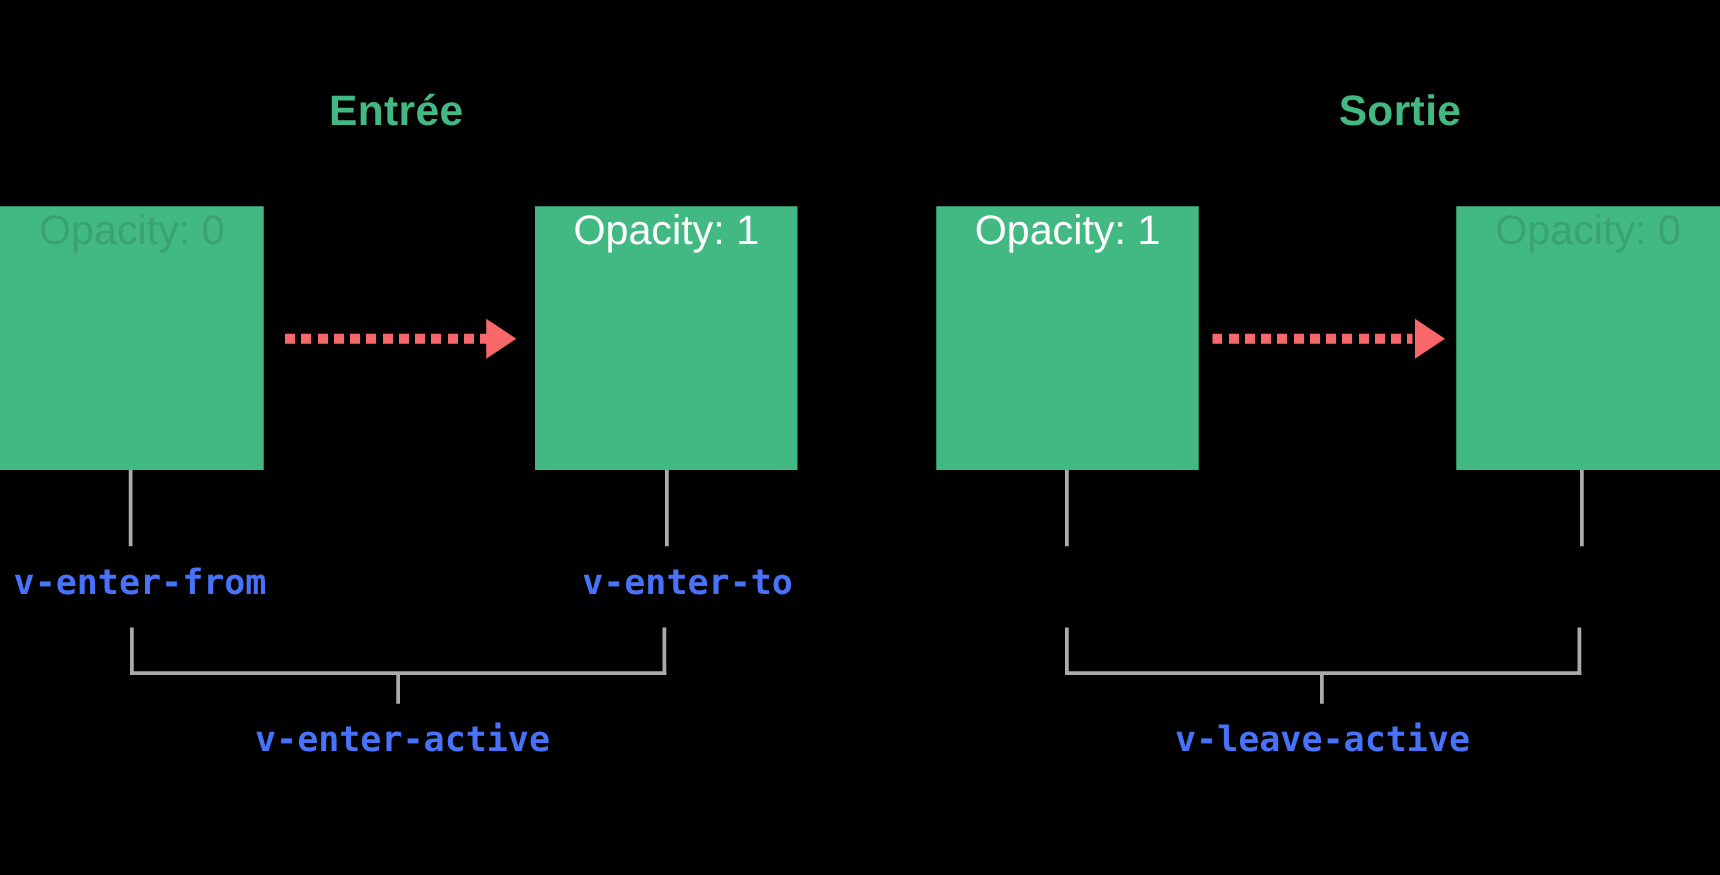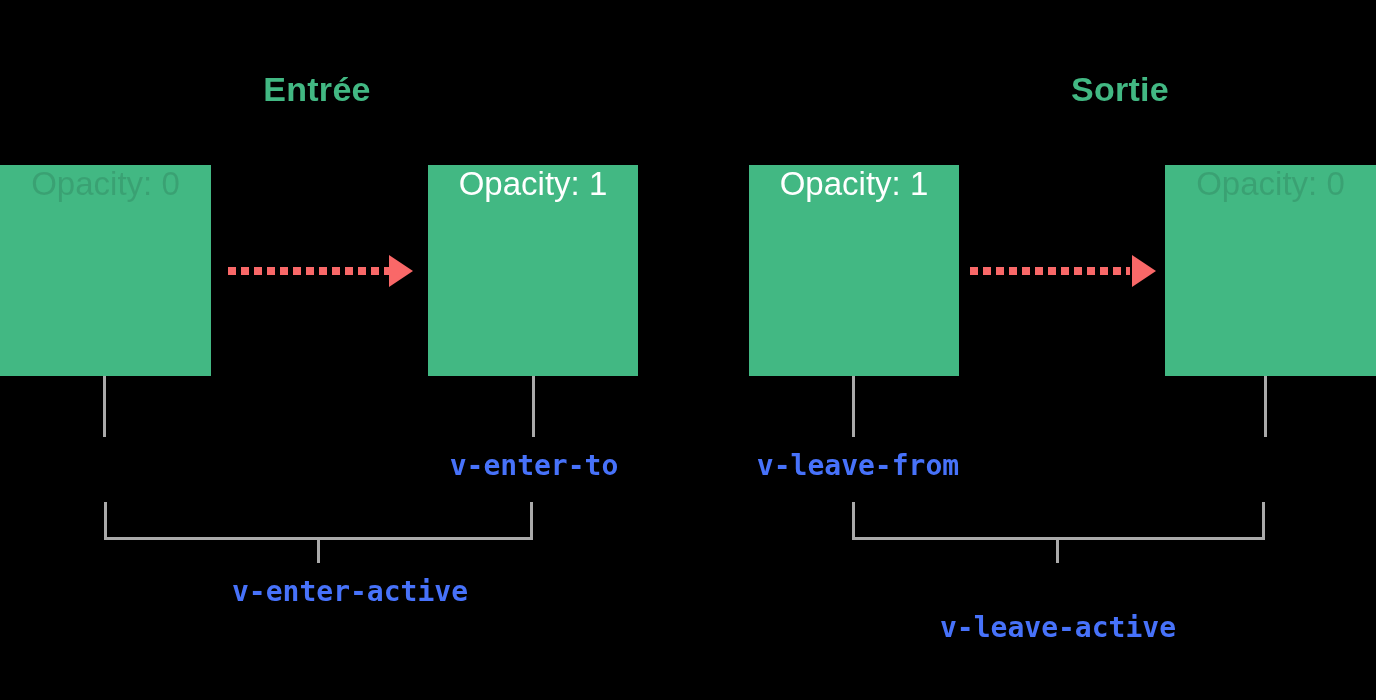--- a/index.html
+++ b/index.html
@@ -97,47 +97,47 @@
   <div class="arrow-dashes" style="left:228px; width:162px;"></div>
   <div class="arrow-head" style="left:389px;"></div>
 
   <div class="box" style="left:428px; width:210px;">
     <span class="box-text">Opacity: 1</span>
   </div>
 
   <div class="vline" style="left:103px; top:376px; height:61px;"></div>
   <div class="vline" style="left:532px; top:376px; height:61px;"></div>
 
-  <div class="code-label" style="left:534px; top:450px;">v-enter-to</div>
+  <div class="code-label" style="left:112px; top:450px;">v-enter-from</div>
+  <div class="code-label" style="left:550px; top:450px;">v-enter-to</div>
 
   <div class="vline" style="left:104px; top:502px; height:38px;"></div>
   <div class="vline" style="left:530px; top:502px; height:38px;"></div>
   <div class="hline" style="left:104px; top:537px; width:429px;"></div>
   <div class="vline" style="left:317px; top:540px; height:23px;"></div>
 
-  <div class="code-label" style="left:322px; top:576px;margin-left:28px;">v-enter-active</div>
+  <div class="code-label" style="left:322px; top:576px;">v-enter-active</div>
 
   <div class="section-title" style="left:1120px;">Sortie</div>
 
   <div class="box" style="left:749px; width:210px;">
     <span class="box-text">Opacity: 1</span>
   </div>
 
   <div class="arrow-dashes" style="left:970px; width:160px;"></div>
   <div class="arrow-head" style="left:1132px;"></div>
 
   <div class="box" style="left:1165px;">
     <span class="box-text faint">Opacity: 0</span>
   </div>
 
   <div class="vline" style="left:852px; top:376px; height:61px;"></div>
   <div class="vline" style="left:1264px; top:376px; height:61px;"></div>
 
-  <div class="code-label" style="left:858px; top:450px;">v-leave-from</div>
 
   <div class="vline" style="left:852px; top:502px; height:38px;"></div>
   <div class="vline" style="left:1262px; top:502px; height:38px;"></div>
   <div class="hline" style="left:852px; top:537px; width:413px;"></div>
   <div class="vline" style="left:1056px; top:540px; height:23px;"></div>
 
-  <div class="code-label" style="left:1058px; top:576px;margin-top:36px;">v-leave-active</div>
+  <div class="code-label" style="left:1058px; top:576px;">v-leave-active</div>
 
 </div>
 
 </body></html>

